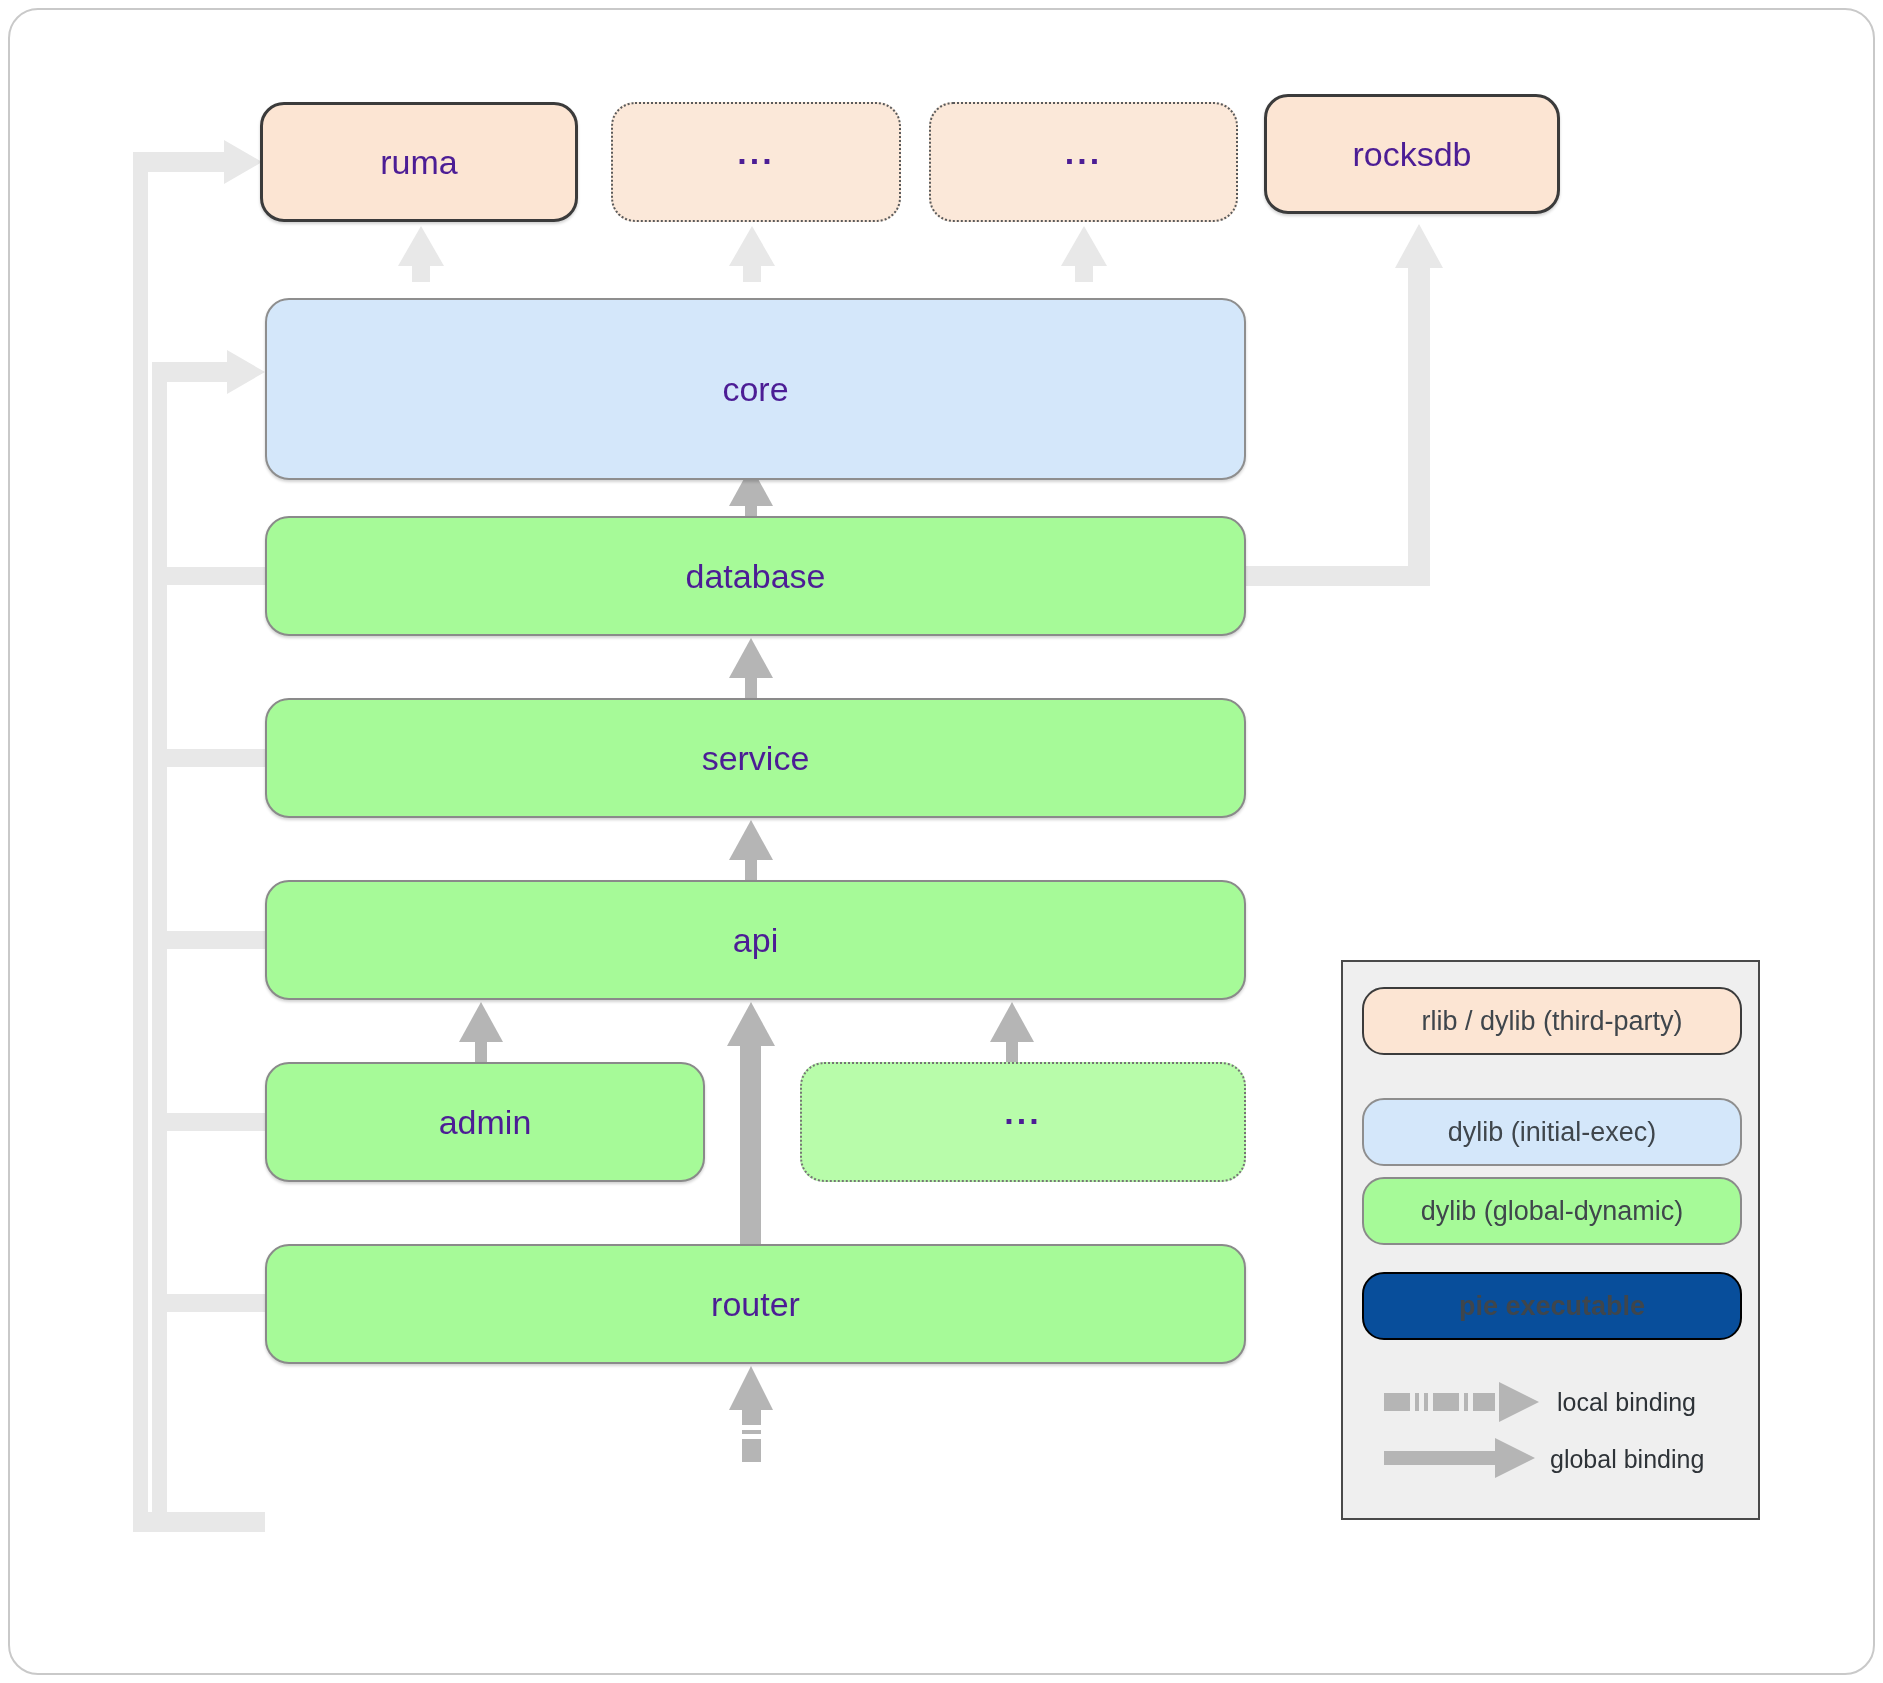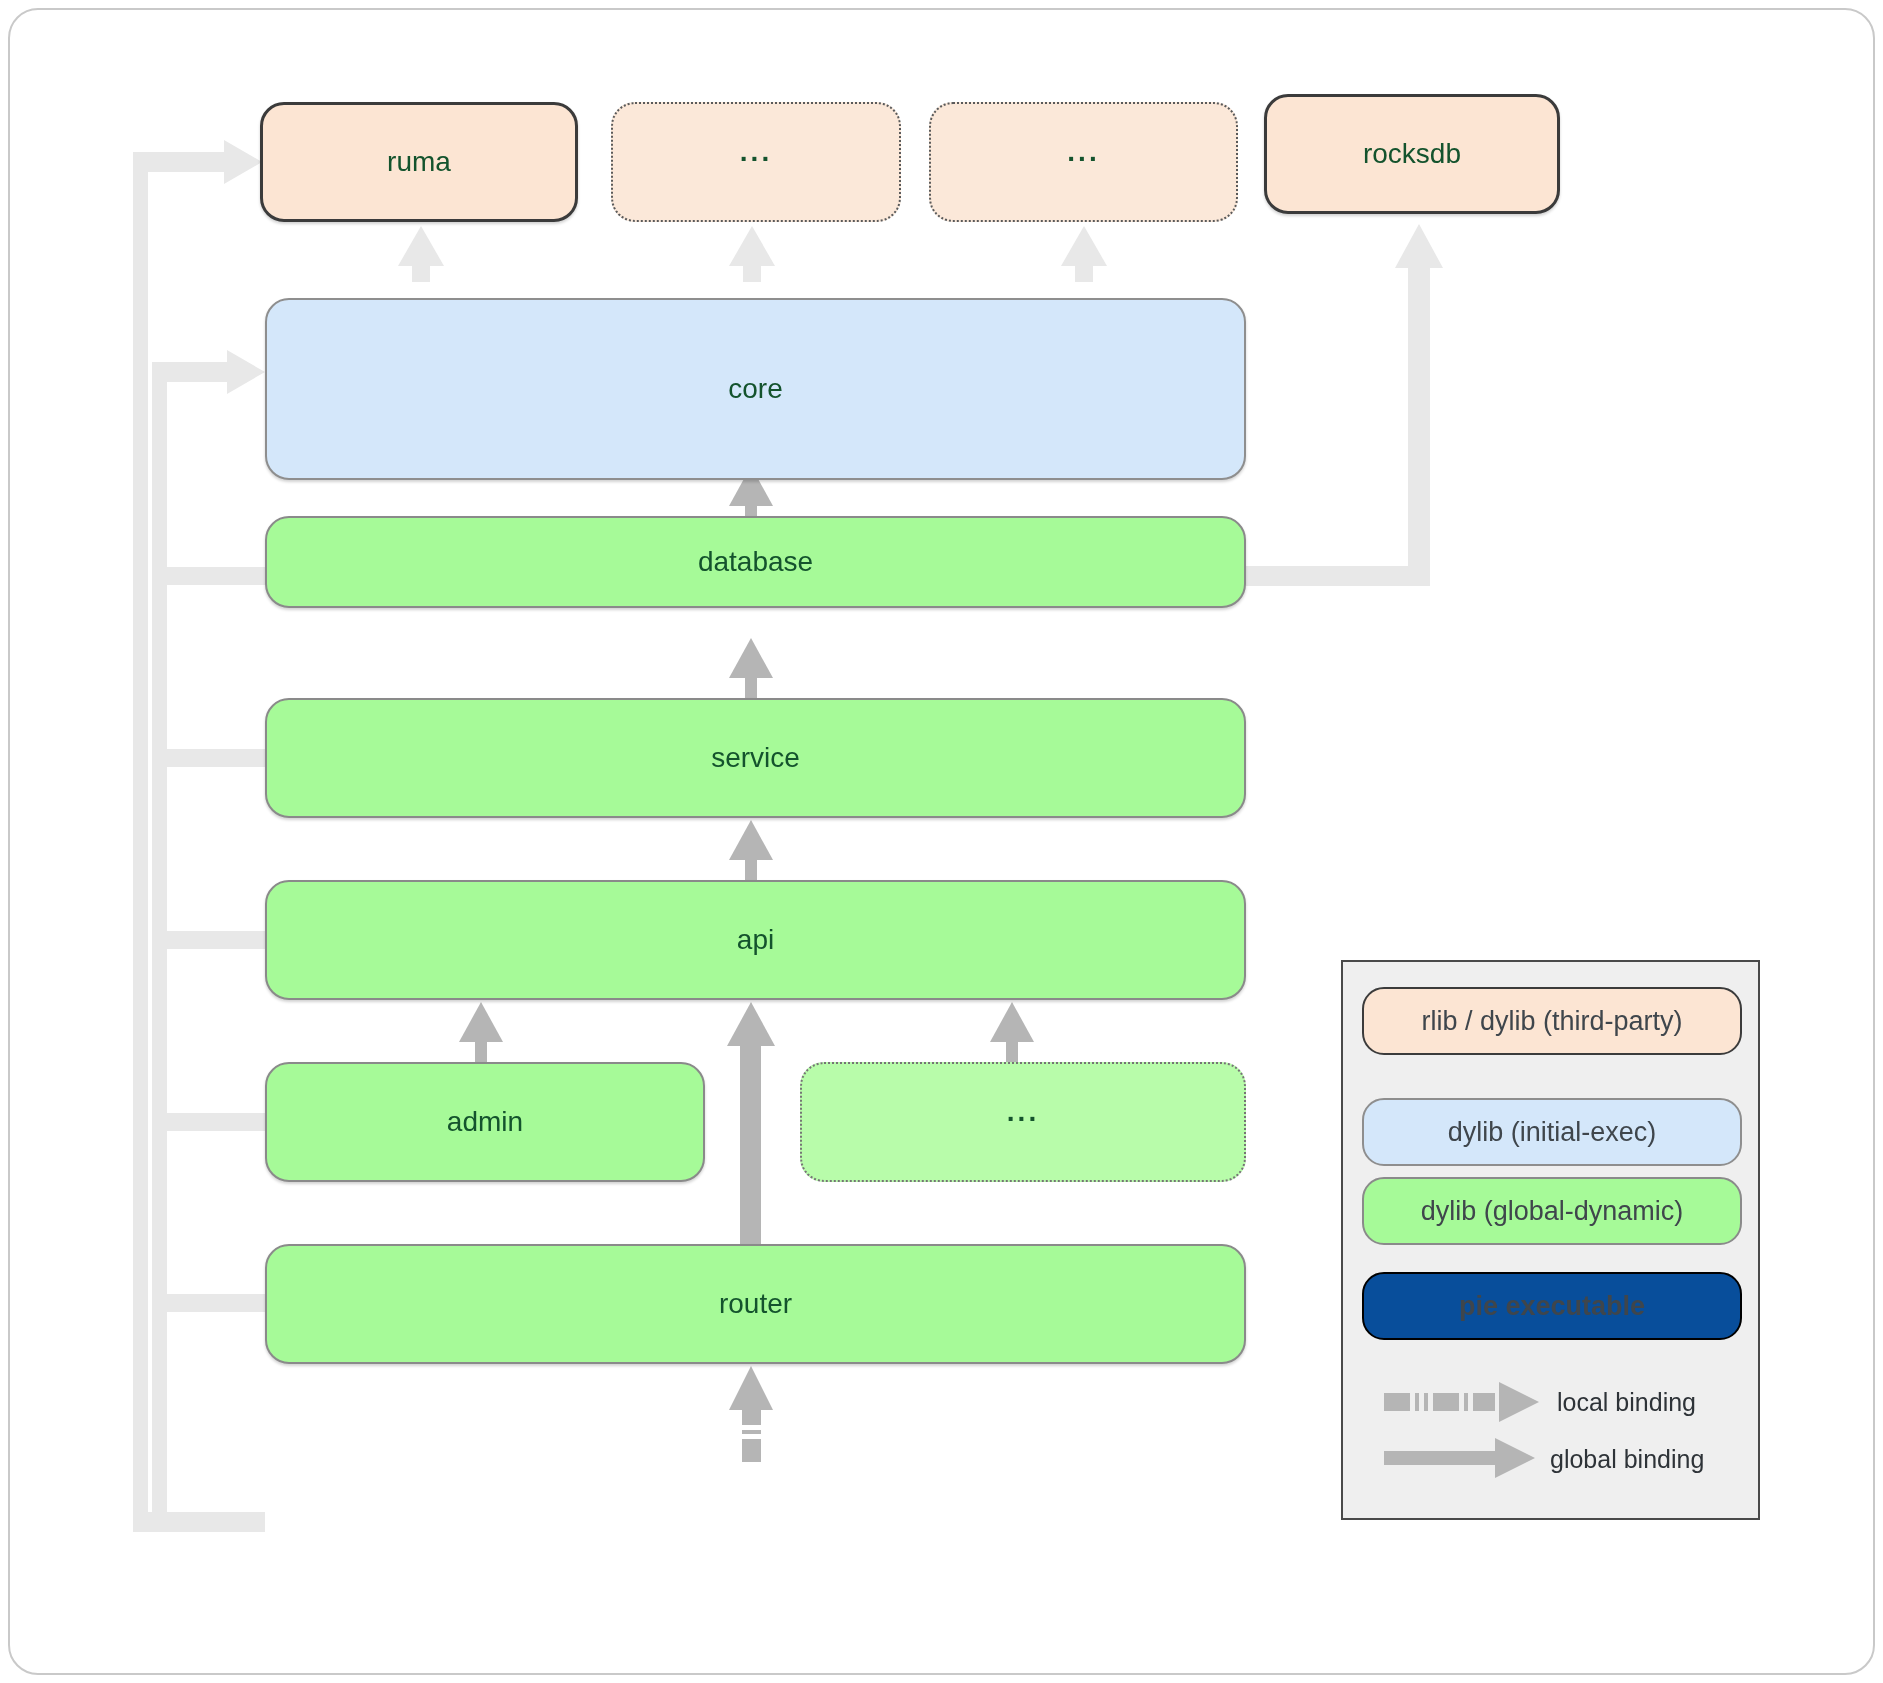--- a/index.html
+++ b/index.html
@@ -7,21 +7,21 @@
     position:relative; width:1883px; height:1683px; background:#ffffff;
     font-family:"Liberation Sans", sans-serif; overflow:hidden;
   }
   .frame {
     position:absolute; left:8px; top:8px; width:1863px; height:1663px;
     border:2px solid #c9c9c9; border-radius:30px;
   }
   
   .box {
     position:absolute; display:flex; align-items:center; justify-content:center;
-    border-radius:24px; font-size:28px; color:#14532d;
+    border-radius:24px; font-size:34px; color:#4c1d95;
     box-shadow:0 2px 3px rgba(0,0,0,0.18); box-sizing:border-box;
   }
   .peach       { background:#fce5d3; border:3px solid #3b3b3b; }
   .peach-dot   { background:#fbe8d9; border:2px dotted #5a5a5a; box-shadow:none; }
   .blue        { background:#d4e7fa; border:2px solid #8e8e8e;margin-top:16px; }
   .green       { background:#a6fa98; border:2px solid #8a8a8a; }
   .green-light { background:#b8fcaa; border:2px dotted #757575; box-shadow:none; }
   .navy        { background:#084e9b; border:3px solid #000000; color:#ffffff; font-weight:600; }
   .dots { font-weight:700; letter-spacing:3px; transform:translateY(-10px); }
   
@@ -116,21 +116,21 @@
     <span class="dots">...</span>
   </div>
   <div class="box peach" style="left:1264px;top:94px;width:296px;height:120px">
     <span>rocksdb</span>
   </div>
 
   <div class="box blue" style="left:265px;top:282px;width:981px;height:182px">
     <span>core</span>
   </div>
 
-  <div class="box green" style="left:265px;top:516px;width:981px;height:92px">
+  <div class="box green" style="left:265px;top:516px;width:981px;height:120px">
     <span>database</span>
   </div>
   <div class="box green" style="left:265px;top:698px;width:981px;height:120px">
     <span>service</span>
   </div>
   <div class="box green" style="left:265px;top:880px;width:981px;height:120px">
     <span>api</span>
   </div>
 
   <div class="box green" style="left:265px;top:1062px;width:440px;height:120px">

